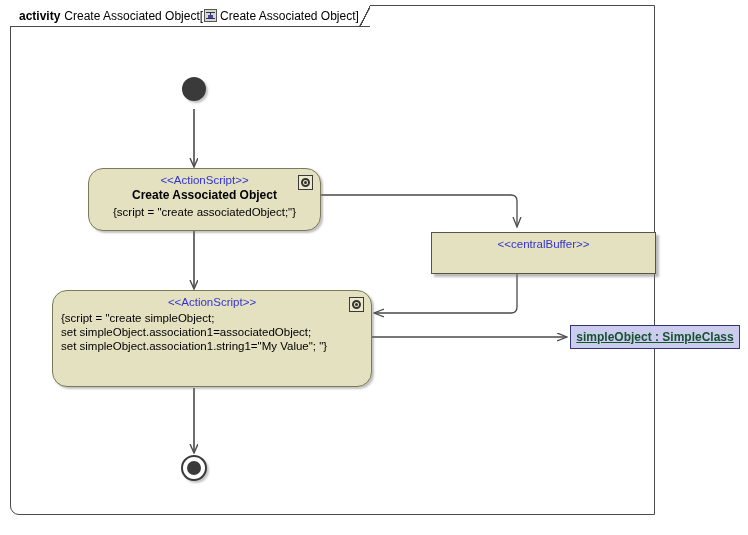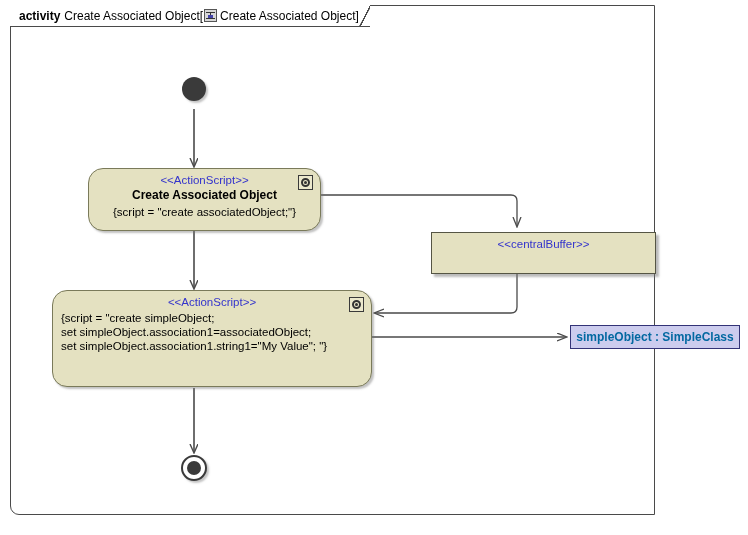--- a/index.html
+++ b/index.html
@@ -165,22 +165,23 @@
     background: #ccccee;
     border: 1px solid #333377;
     box-sizing: border-box;
     display: flex;
     align-items: center;
     justify-content: center;
   }
   .obj-label {
     font-weight: bold;
     font-size: 12px;
-    color: #0369a1;
+    color: #14532d;
     white-space: nowrap;
+    text-decoration: underline;
   }
 
   
   #initial-node {
     position: absolute;
     width: 24px;
     height: 24px;
     border-radius: 50%;
     background: #3a3a3a;
     box-shadow: 2px 2px 2px rgba(140,140,140,0.5);

